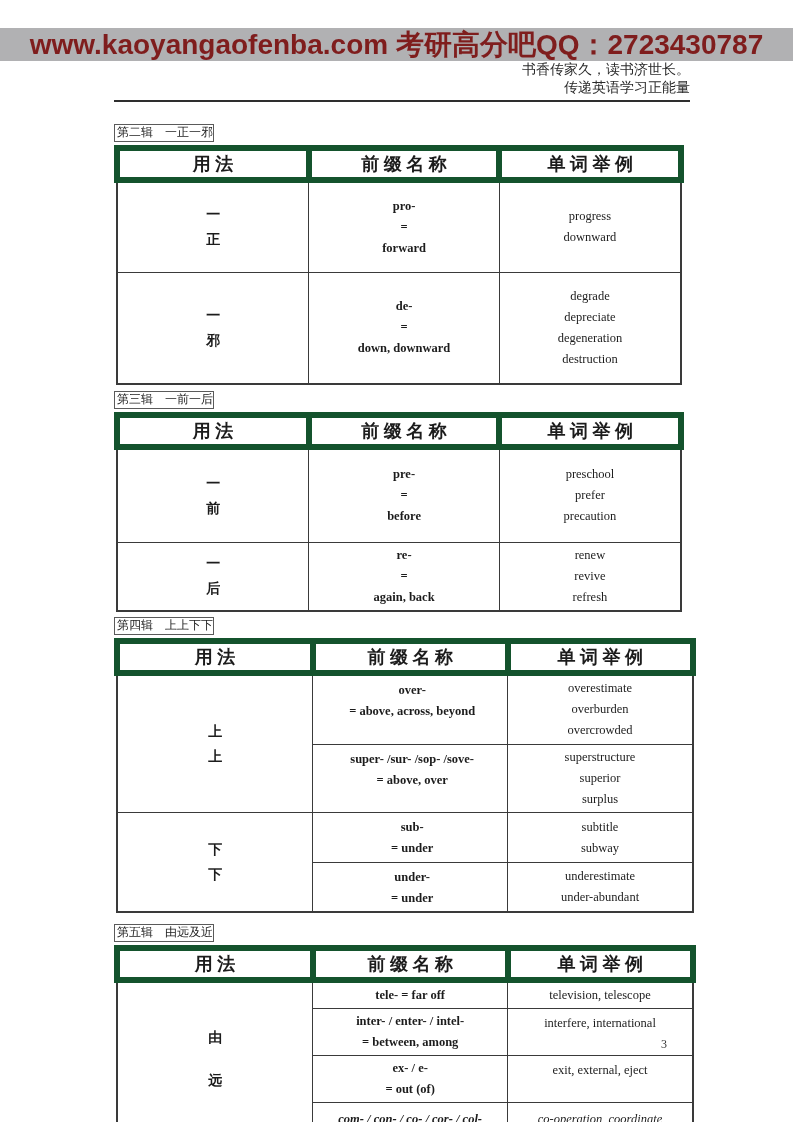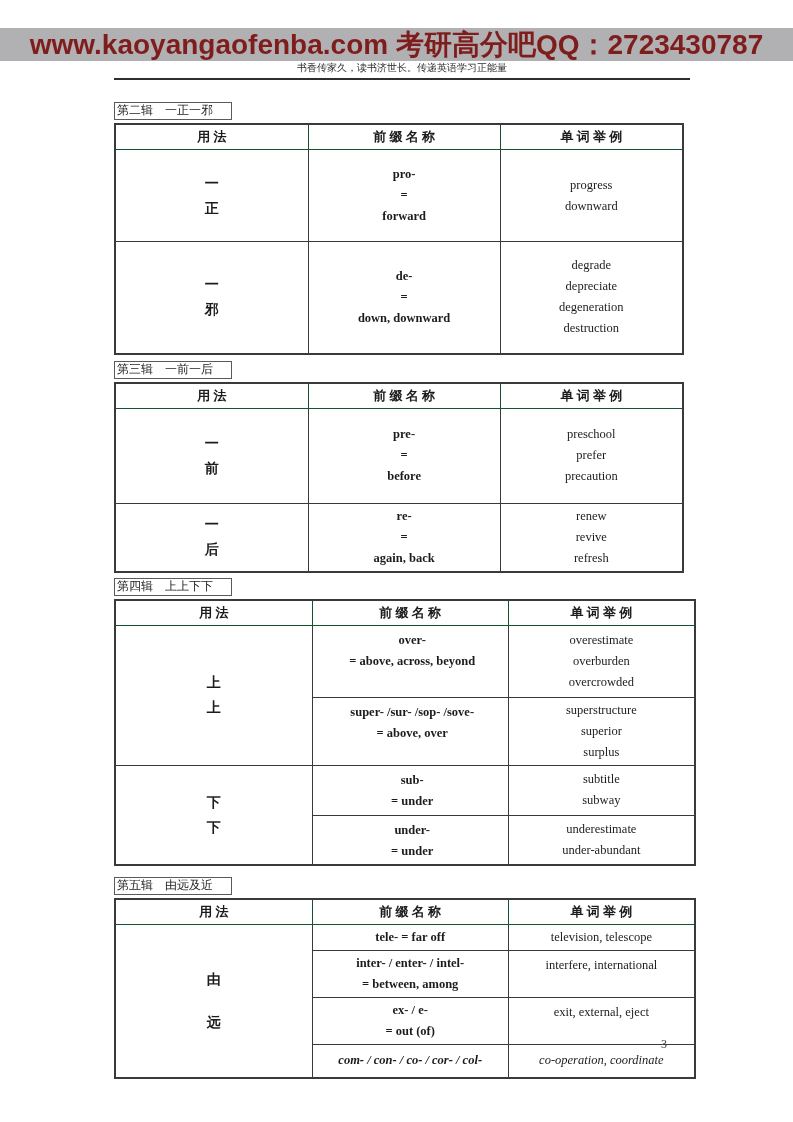--- a/index.html
+++ b/index.html
@@ -18,50 +18,50 @@
   .banner span {
     font-family:"Liberation Sans","DejaVu Sans",sans-serif;
     font-weight:bold; font-size:28px; white-space:nowrap;
   }
 
   
   .content { position:absolute; left:114px; top:61px; width:583px; }
 
   .page-header {
     display:flex; justify-content:center; align-items:flex-end;
-    width:576px; font-size:10px; color:#2a2a2a;
-    padding-bottom:3px; border-bottom:2px solid #2e2e2e;
+    width:576px; font-size:14px; color:#2a2a2a;
+    padding-bottom:3px; border-bottom:2px solid #2e2e2e;flex-direction:column;
   }
 
   .section { display:block; }
   .s0 { margin-top:20px; }
   .s1 { margin-top:4px; }
   .s2 { margin-top:3px; }
   .s3 { margin-top:9px; }
 
   .section-label {
     display:inline-block; border:1px solid #5a5a5a;
-    font-size:12px; line-height:15px; padding:0 18px 1px 2px;
+    font-size:12px; line-height:15px; padding:0 0 1px 2px;
     margin-bottom:3px; color:#222;
   }
 
   table.prefix-table {
     border-collapse:collapse; table-layout:fixed;
     border:2px solid #3a3a3a;
   }
   .s0 table.prefix-table, .s1 table.prefix-table { width:570px; }
   .s2 table.prefix-table, .s3 table.prefix-table { width:582px; }
 
   .prefix-table col.c1 { width:34%; }
   .prefix-table col.c2 { width:33.8%; }
   .prefix-table col.c3 { width:32.2%; }
 
   .prefix-table th {
-    border:1px solid #14532d; height:22px;
-    font-size:13px; font-weight:bold; text-align:center;
+    border:6px solid #14532d; height:22px;
+    font-size:18px; font-weight:bold; text-align:center;
     padding:1px 2px;
   }
   .prefix-table td {
     border:1px solid #3a3a3a; vertical-align:middle;
     text-align:center; font-size:12.5px; line-height:21px;
     padding:2px 5px;
   }
   td.bold { font-weight:bold; }
   td.left { text-align:center; padding-left:9px; }
   td.top  { vertical-align:top; padding-top:4px; }

